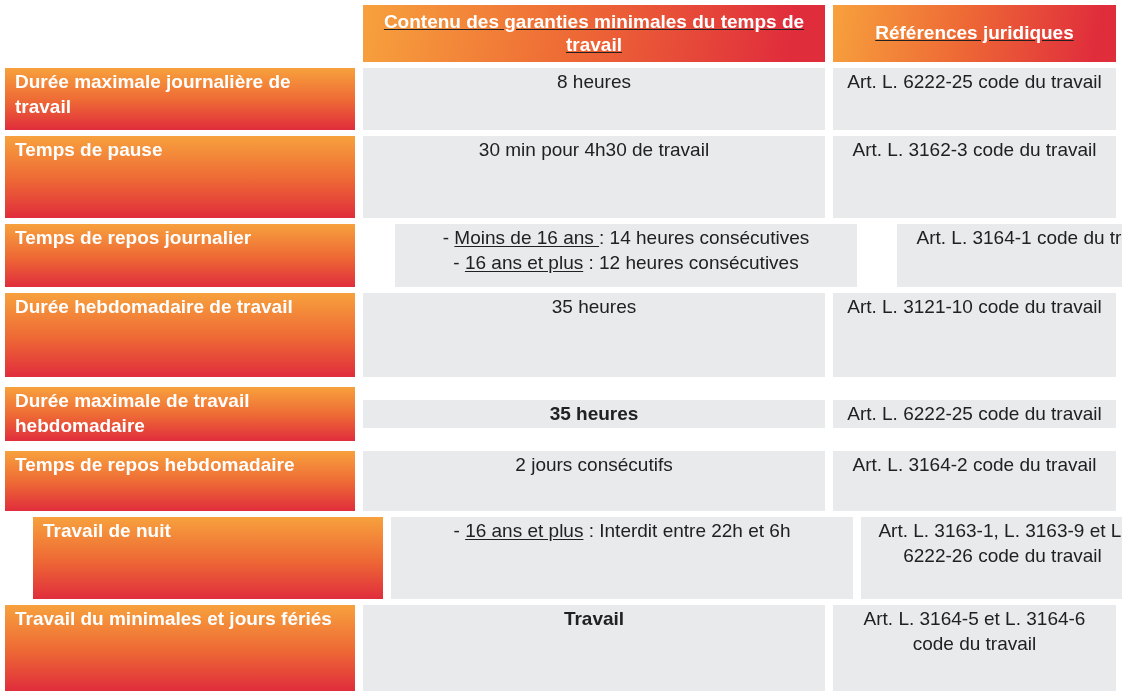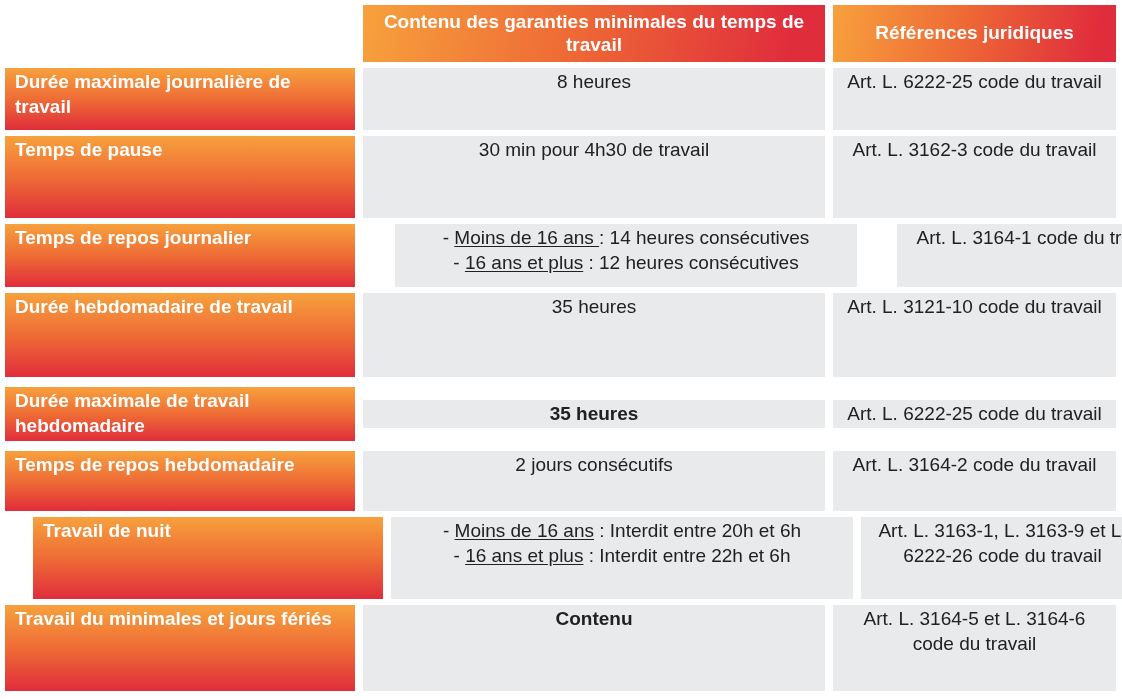--- a/index.html
+++ b/index.html
@@ -19,21 +19,21 @@
   }
   .tbl{
     padding:5px 0 0 5px;
     display:flex;flex-direction:column;gap:6px;
   }
   .hrow,.row{display:flex;gap:8px;}
   .c1{width:350px;flex:none;}
   .c2{width:462px;flex:none;}
   .c3{width:283px;flex:none;}
   
-  .hrow{height:57px;}
+  .hrow{height:57px;text-decoration:underline;}
   .corner{background:transparent;}
   .hcell{
     background:linear-gradient(100deg,var(--orange) 0%,#EE6A35 45%,var(--red) 92%);
     color:#fff;font-weight:bold;font-size:19px;line-height:1.2;
     display:flex;align-items:center;justify-content:center;text-align:center;
     padding:2px 10px;
   }
   
   .row:nth-of-type(2){height:62px;}
   .row:nth-of-type(3){height:82px;}
@@ -142,32 +142,31 @@
     <div class="c3 refcell">
       <span>Art. L. 3164-2 code du travail</span>
     </div>
   </div>
 
   <div class="row">
     <div class="c1 labelcell">
       <span>Travail de nuit</span>
     </div>
     <div class="c2 contentcell">
-        <div class="line"><span>- </span><span class="u">Moins de 16 ans</span><span> : Interdit entre 20h et 6h</span></div>
         <div class="line"><span>- </span><span class="u">16 ans et plus</span><span> : Interdit entre 22h et 6h</span></div>
       </div>
     <div class="c3 refcell">
       <span>Art. L. 3163-1, L. 3163-9 et L. 6222-26 code du travail</span>
     </div>
   </div>
 
   <div class="row">
     <div class="c1 labelcell">
       <span>Travail du minimales et jours fériés</span>
     </div>
     <div class="c2 contentcell">
-        <div class="line"><span class="b">Contenu</span></div>
+        <div class="line"><span class="b">Travail</span></div>
       </div>
     <div class="c3 refcell">
       <span>Art. L. 3164-5 et L. 3164-6 code du travail</span>
     </div>
   </div>
 </div>
 
 </body></html>

